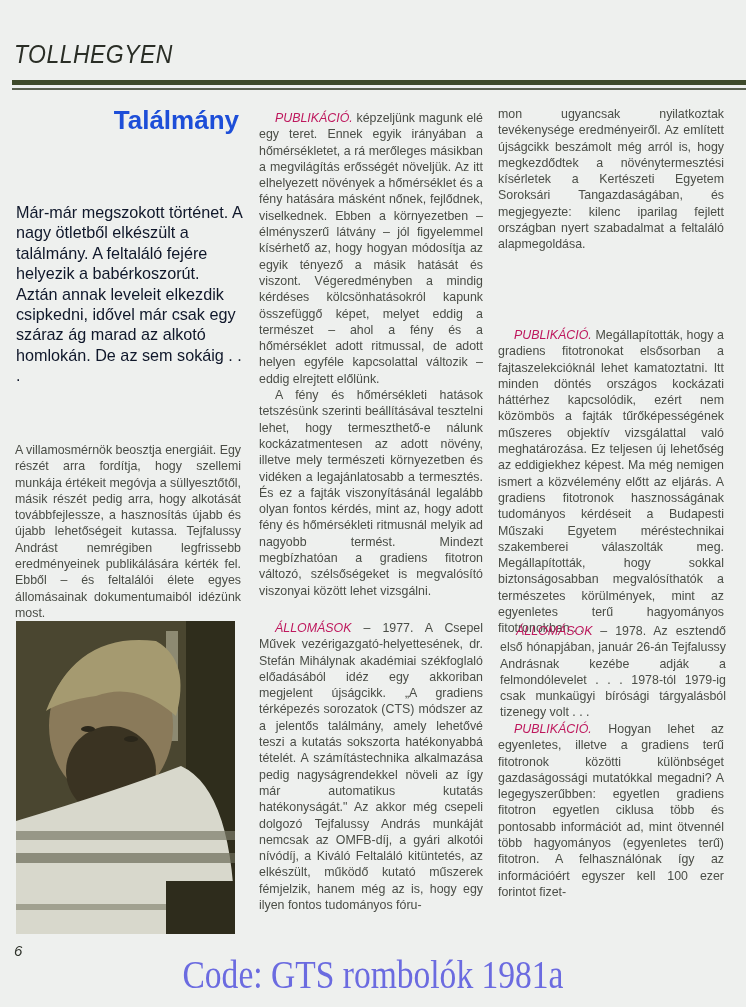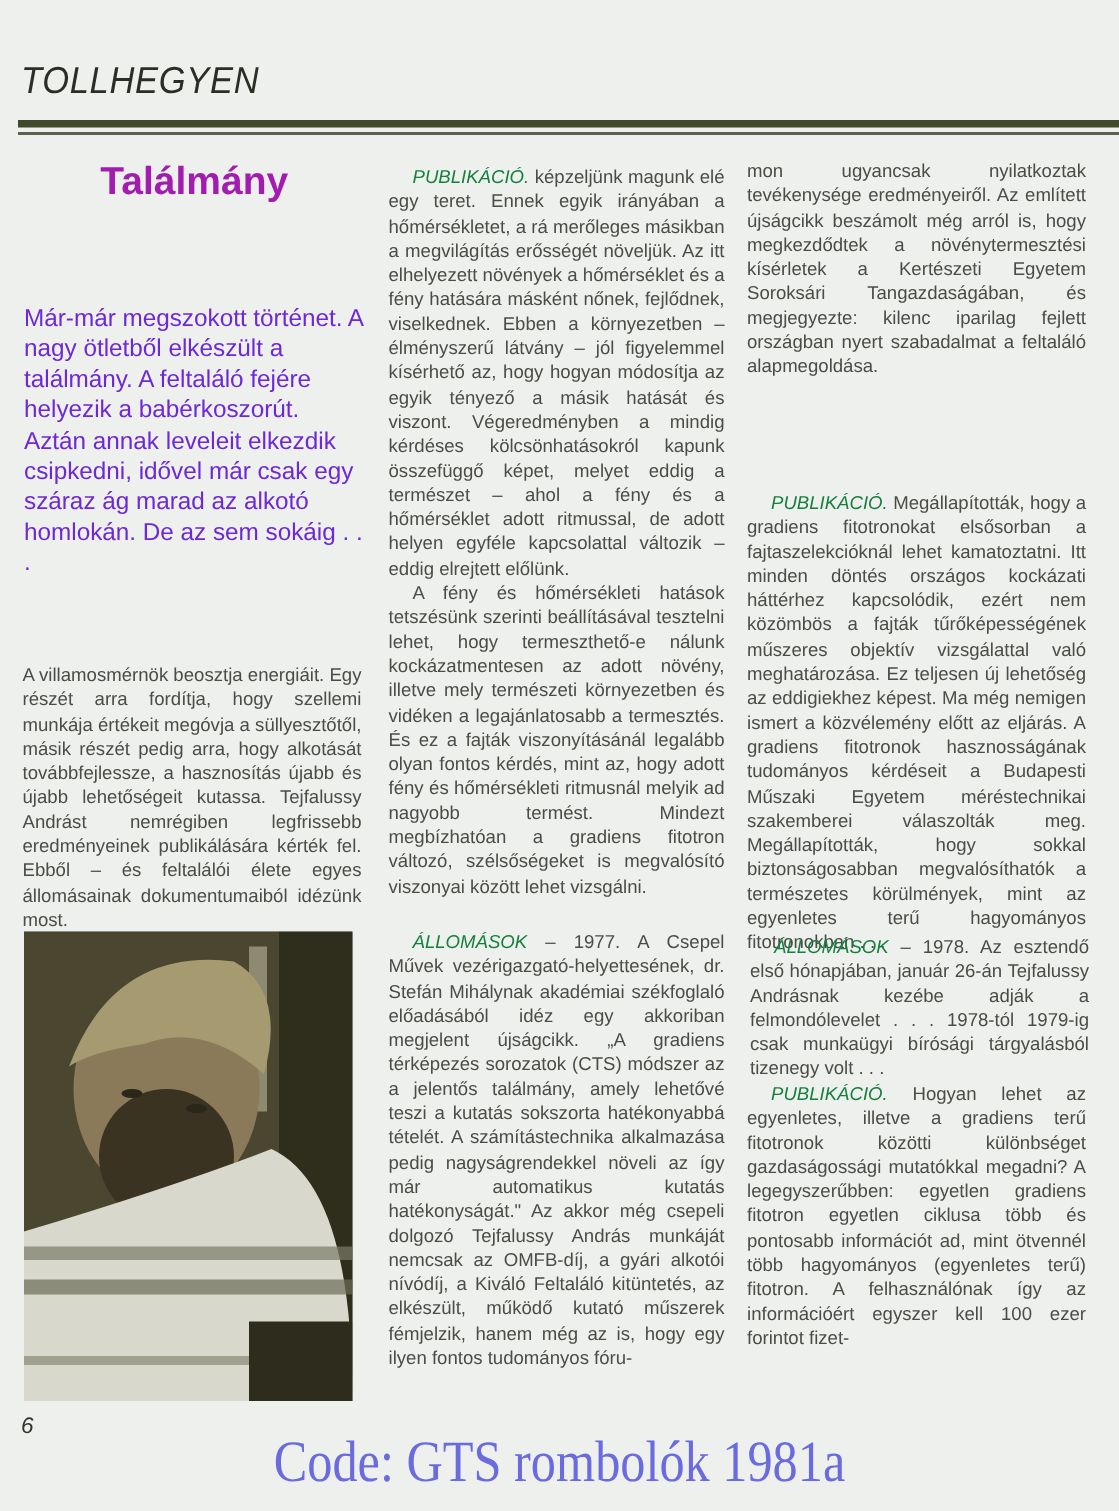--- a/index.html
+++ b/index.html
@@ -19,34 +19,34 @@
   .rule-thick {
     position: absolute; left: 12px; right: 0; top: 80px; height: 5px;
     background: #3e4a2a;
   }
   .rule-thin {
     position: absolute; left: 12px; right: 0; top: 88px; height: 1.5px;
     background: #5a6150;
   }
   .headline {
     position: absolute; left: 20px; top: 104px; width: 219px;
-    text-align: center; font-weight: bold; font-size: 26px; line-height: 33px;
-    color: #a21caf;
+    text-align: right; font-weight: bold; font-size: 26px; line-height: 33px;
+    color: #1d4ed8;
   }
   .lead {
     position: absolute; left: 16px; top: 202px; width: 228px;
-    font-size: 16.2px; line-height: 20.4px; color: #6d28d9;
+    font-size: 16.2px; line-height: 20.4px; color: #0f172a;
   }
   .col {
     position: absolute; font-size: 12.4px; line-height: 16.3px;
     color: #4a4d46; text-align: justify; width: 226px;
   }
   .col p { margin: 0; text-indent: 0; }
   .col p.ind { text-indent: 16px; }
-  .col i { color: #15803d; }
+  .col i { color: #be185d; }
   .c1 { left: 15px; top: 442px; width: 226px; }
   .c2 { left: 259px; top: 110px; width: 224px; }
   .c2b { left: 259px; top: 620px; width: 224px; }
   .c3 { left: 498px; top: 106px; width: 226px; }
   .c3b { left: 498px; top: 285px; width: 226px; margin-top: 42px; }
   .c3c { left: 500px; top: 623px; width: 226px; }
   .c3d { left: 498px; top: 721px; width: 226px; }
   .photo {
     position: absolute; left: 16px; top: 621px; width: 219px; height: 313px;
     overflow: hidden; background: #3d3a26;

